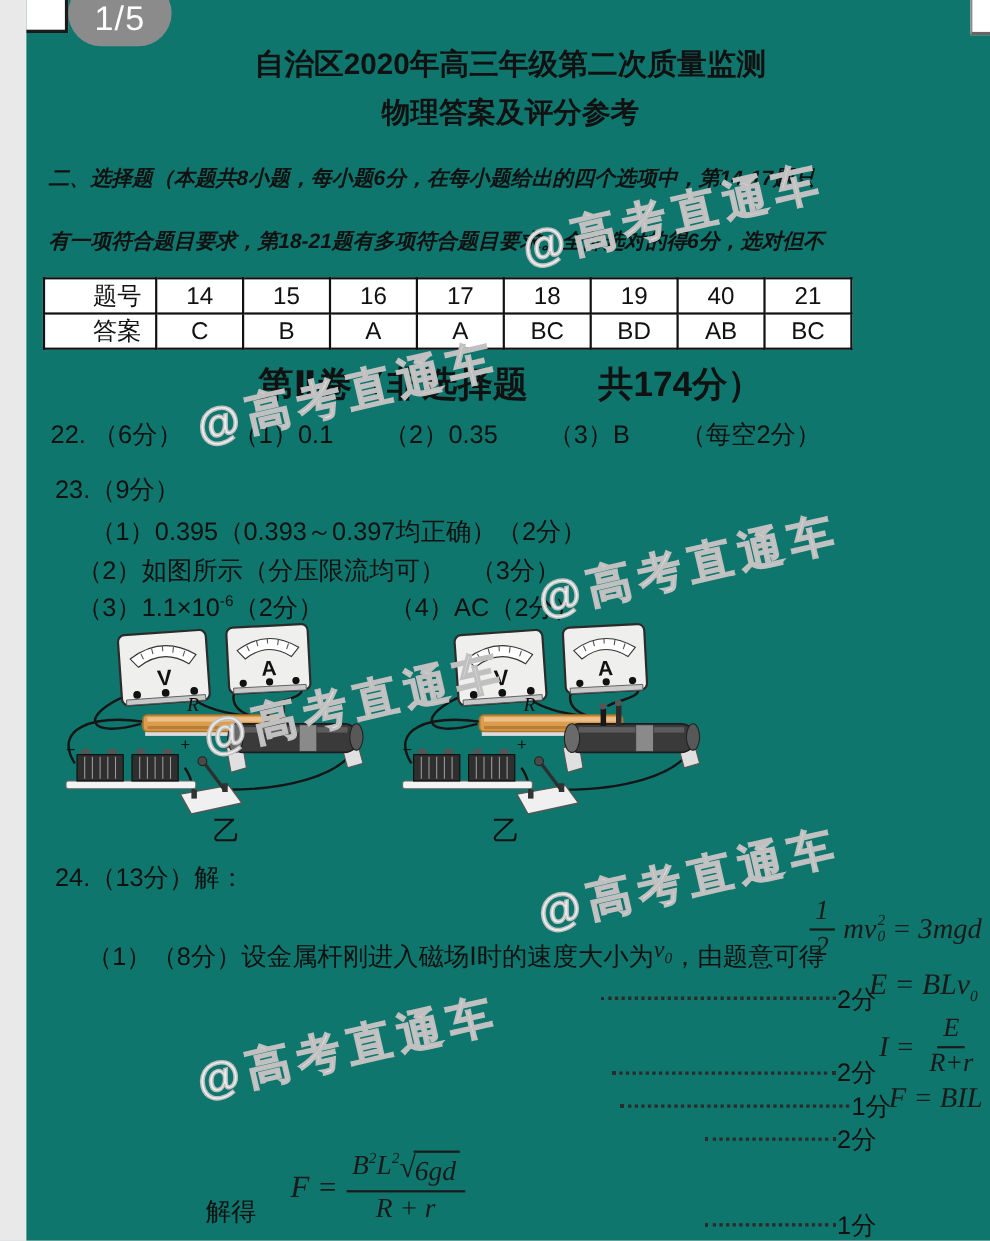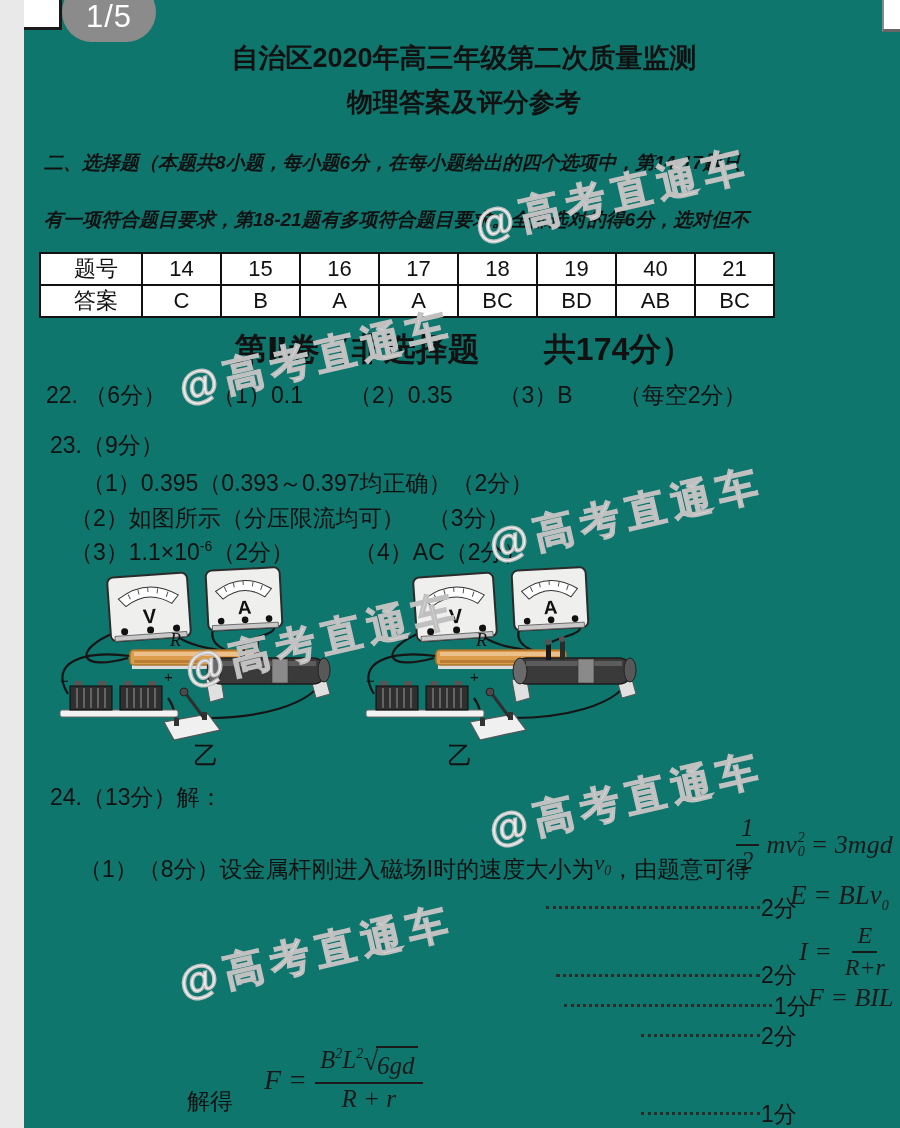--- a/index.html
+++ b/index.html
@@ -34,21 +34,21 @@
   
   .doc-title    { top:40px;  left:0; width:880px; text-align:center; font-size:27px; font-weight:700; }
   .doc-subtitle { top:85px;  left:0; width:880px; text-align:center; font-size:26px; font-weight:700; }
   .intro { top:134px; left:20px; font-size:19px; font-weight:700; line-height:57px;font-style:italic; }
 
   table.ans { border-collapse:collapse; background:#fff; }
   table.ans td {
     border:2.5px solid #111; height:30px; text-align:center;
     font-size:22px; padding:0 2px;
   }
-  table.ans td.first { width:102px; text-align:left; padding-left:33px; }
+  table.ans td.first { width:102px; text-align:center; padding-left:33px; }
   table.ans td.cell  { width:79px; }
 
   .part2 { top:328px; left:0; width:880px; text-align:center; font-size:32px; font-weight:700; }
 
   .q-line { font-size:23px; }
   .row-flex { display:flex; gap:46px; }
   sup.small { font-size:14px; vertical-align:super; }
 
   .caption-yi { font-size:25px; text-align:center; }
 

